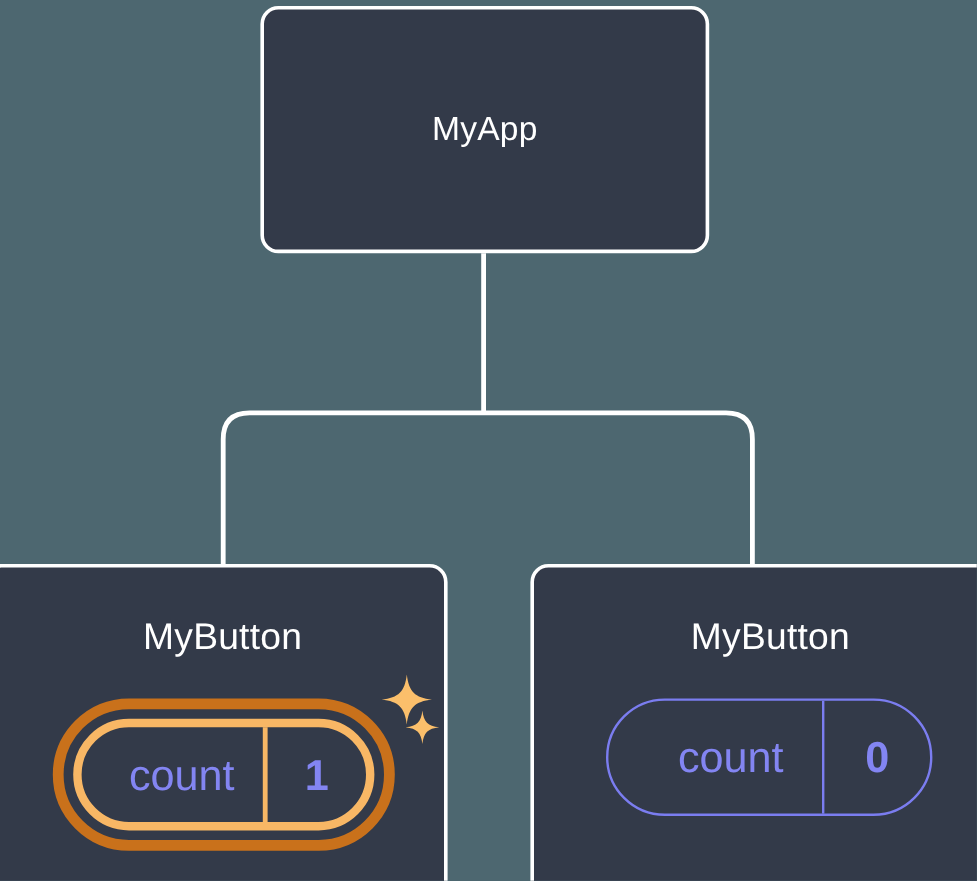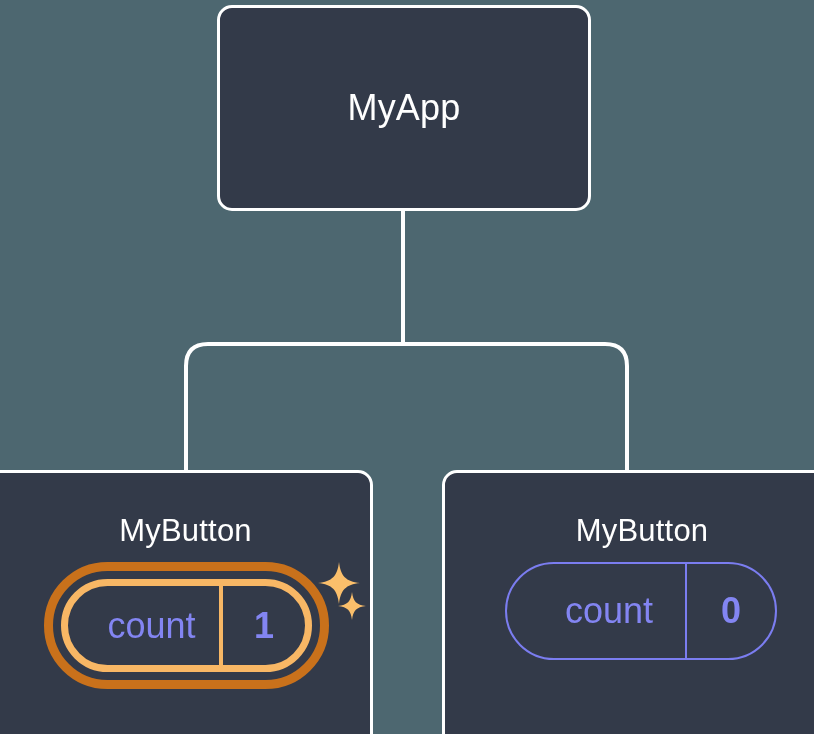--- a/index.html
+++ b/index.html
@@ -65,31 +65,31 @@
 
   .node-title {
     color: #ffffff;
     font-size: 31px;
     font-weight: 400;
     letter-spacing: 0.2px;
     line-height: 1;
     white-space: nowrap;
   }
   .node-root .node-title {
-    font-size: 36px;
+    font-size: 28px;
   }
   .node-left .node-title,
   .node-right .node-title {
     margin-left: 12px;
   }
 
   
   .pill-wrap {
     position: relative;
-    margin-top: 16px;
+    margin-top: 36px;
   }
   .node-left .pill-wrap { margin-left: 14px; }
   .node-right .pill-wrap { margin-left: 10px; }
 
   .pill {
     position: relative;
     display: flex;
     align-items: stretch;
     box-sizing: border-box;
     background: #333a49;

